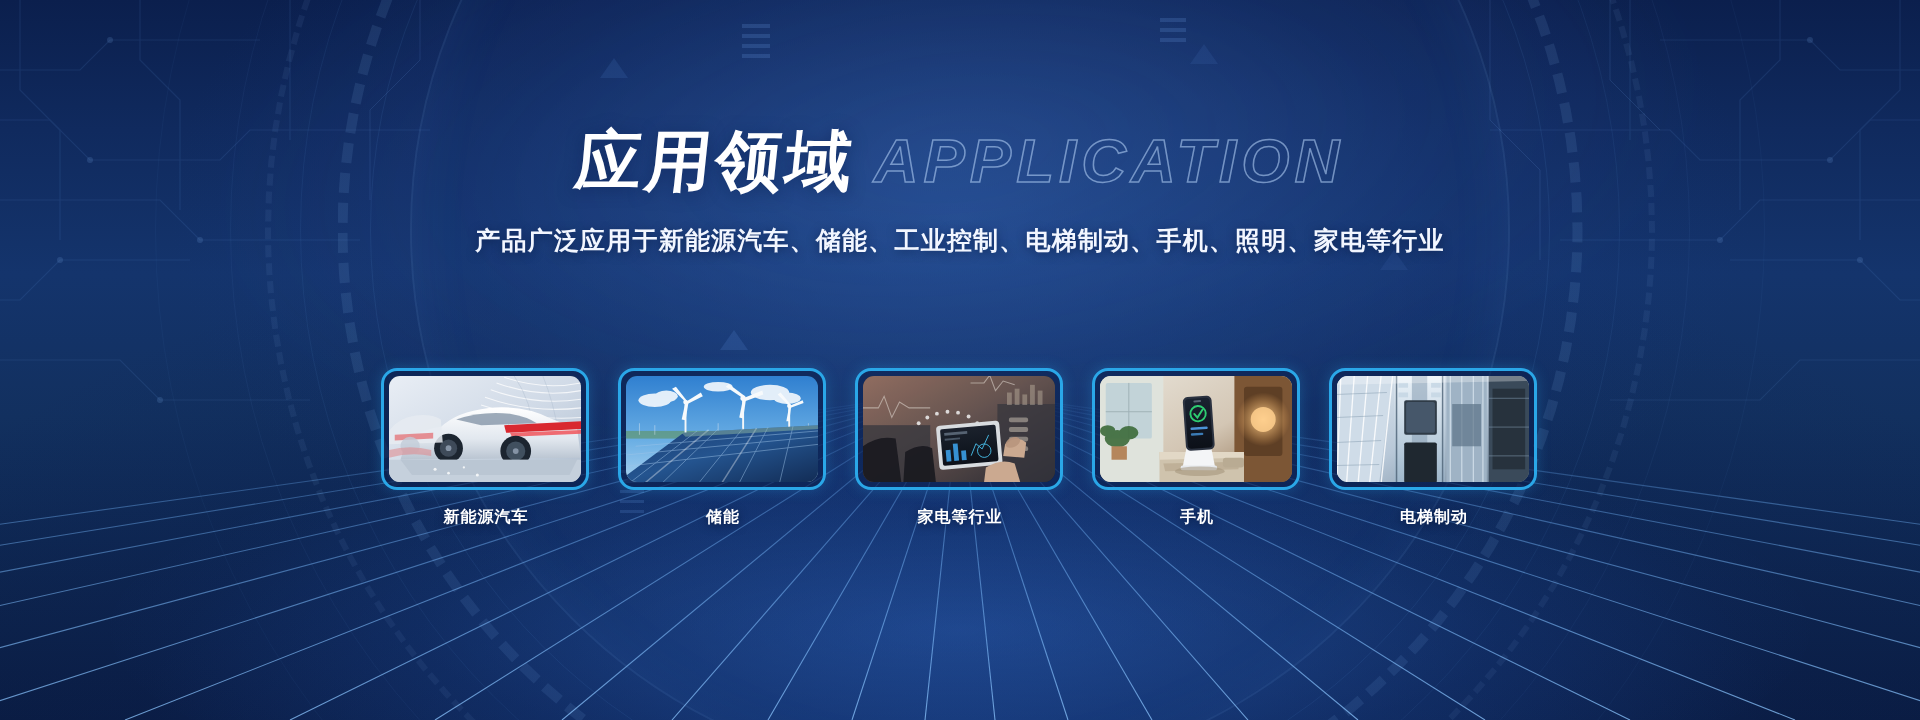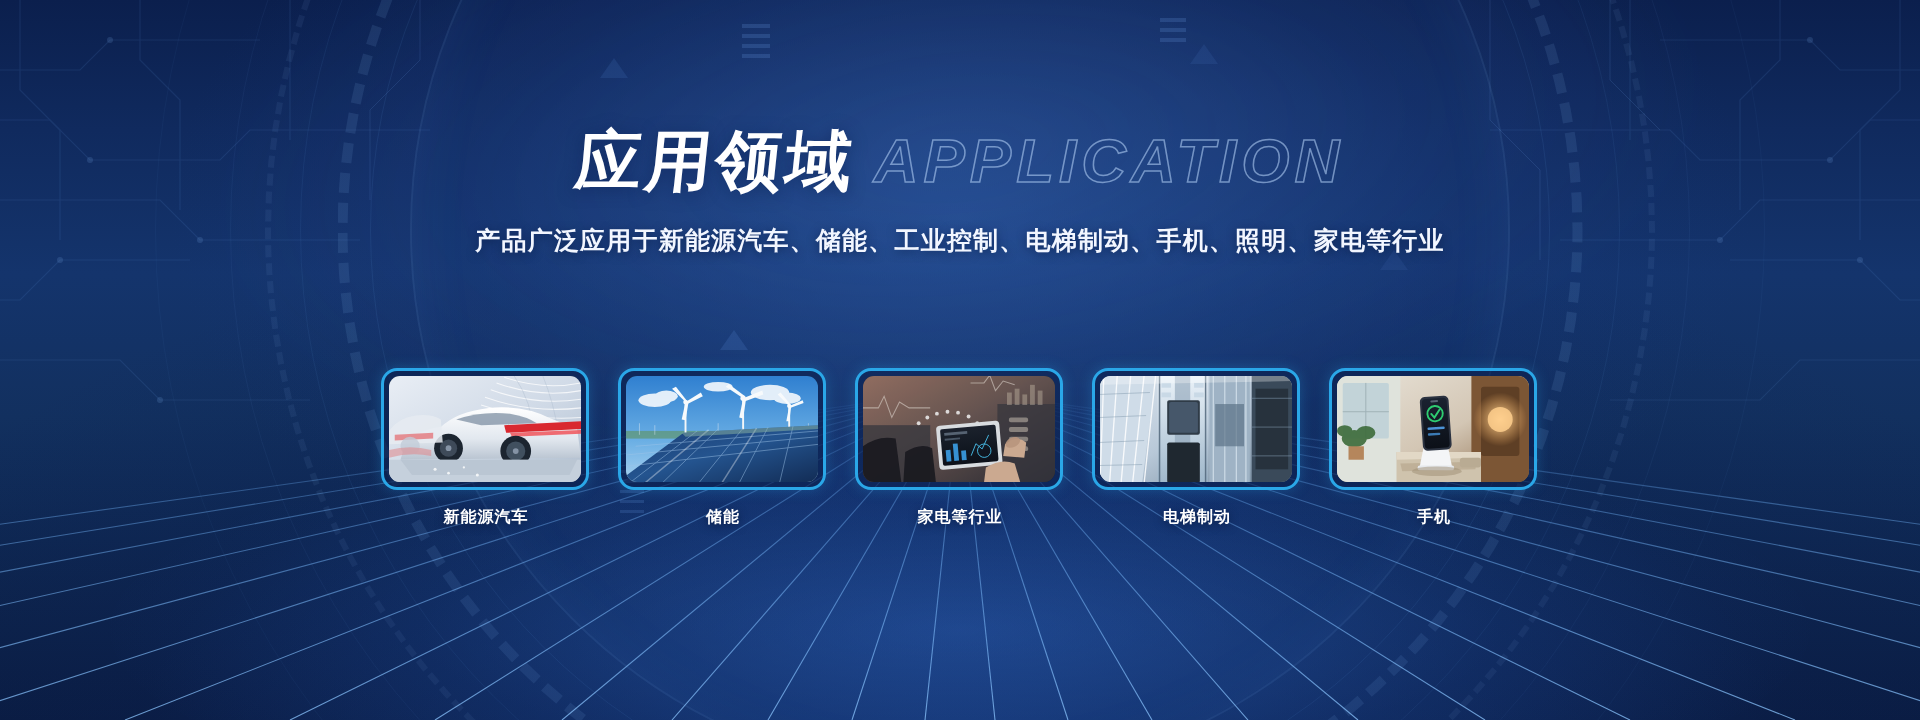--- a/index.html
+++ b/index.html
@@ -504,87 +504,20 @@
         </div>
       </div>
       <div class="card-label">家电等行业</div>
     </div>
 
     <div class="card">
       <div class="card-frame">
         <div class="card-img">
           <svg viewBox="0 0 200 112" preserveAspectRatio="xMidYMid slice">
             <defs>
-              <linearGradient id="elev" x1="0" y1="0" x2="1" y2="1">
-                <stop offset="0%" stop-color="#dfe8f0"></stop>
-                  <stop offset="50%" stop-color="#b8c8d8"></stop>
-                <stop offset="100%" stop-color="#6f8598"></stop>
-              </linearGradient>
-              <linearGradient id="glassg" x1="0" y1="0" x2="0" y2="1">
-                <stop offset="0%" stop-color="#eef5fb"></stop>
-                  <stop offset="100%" stop-color="#9fb8cc"></stop>
-              </linearGradient>
-            </defs>
-            <rect width="200" height="112" fill="url(#elev)"></rect>
-            <path d="M0 0 L58 0 L44 112 L0 112 Z" fill="#cfdce8"></path>
-            <g stroke="#ffffff" stroke-width="1.4" opacity="0.85" fill="none">
-              <path d="M4 0 L0 112"></path>
-                <path d="M18 0 L10 112"></path>
-                <path d="M32 0 L22 112"></path>
-              <path d="M46 0 L34 112"></path>
-                <path d="M58 0 L46 112"></path>
-            </g>
-            <g stroke="#7f96aa" stroke-width="0.8" opacity="0.6" fill="none">
-              <path d="M0 20 L52 18"></path>
-                <path d="M0 44 L48 42"></path>
-                <path d="M0 70 L46 68"></path>
-                <path d="M0 94 L44 93"></path>
-            </g>
-            <rect x="60" y="0" width="52" height="112" fill="url(#glassg)" opacity="0.9"></rect>
-            <g stroke="#52677b" stroke-width="1.6" fill="none" opacity="0.85">
-              <path d="M62 0 V112"></path>
-                <path d="M110 0 V112"></path>
-            </g>
-            <rect x="78" y="0" width="16" height="112" fill="#8ca2b6" opacity="0.6"></rect>
-            <rect x="70" y="26" width="34" height="36" rx="2" fill="#2f3b47"></rect>
-            <rect x="72" y="28" width="30" height="32" rx="2" fill="#46576a"></rect>
-            <rect x="70" y="70" width="34" height="42" rx="2" fill="#1f2830"></rect>
-            <g fill="#c6d6e4" opacity="0.85">
-              <rect x="64" y="8" width="10" height="5"></rect>
-                <rect x="64" y="18" width="10" height="5"></rect>
-              <rect x="98" y="8" width="10" height="5"></rect>
-                <rect x="98" y="18" width="10" height="5"></rect>
-            </g>
-            <rect x="114" y="0" width="42" height="112" fill="#9fb3c5"></rect>
-            <g stroke="#dde8f1" stroke-width="1.2" opacity="0.8" fill="none">
-              <path d="M118 0 V112"></path>
-                <path d="M130 0 V112"></path>
-                <path d="M142 0 V112"></path>
-                <path d="M152 0 V112"></path>
-            </g>
-            <rect x="120" y="30" width="30" height="44" fill="#5d7387" opacity="0.7"></rect>
-            <rect x="158" y="0" width="42" height="112" fill="#3a4a5a"></rect>
-            <rect x="162" y="14" width="34" height="84" fill="#27323d"></rect>
-            <g stroke="#7f97ab" stroke-width="1" opacity="0.6" fill="none">
-              <path d="M158 24 H200"></path>
-                <path d="M158 54 H200"></path>
-                <path d="M158 84 H200"></path>
-            </g>
-            <path d="M0 0 L200 0 L200 6 L0 10 Z" fill="#ffffff" opacity="0.3"></path>
-          </svg>
-        </div>
-      </div>
-      <div class="card-label">电梯制动</div>
-    </div>
-
-    <div class="card">
-      <div class="card-frame">
-        <div class="card-img">
-          <svg viewBox="0 0 200 112" preserveAspectRatio="xMidYMid slice">
-            <defs>
               <linearGradient id="room" x1="0" y1="0" x2="1" y2="1">
                 <stop offset="0%" stop-color="#e9e4da"></stop>
                   <stop offset="55%" stop-color="#d3c6b4"></stop>
                 <stop offset="100%" stop-color="#8a6a4a"></stop>
               </linearGradient>
               <linearGradient id="phonescr" x1="0" y1="0" x2="0" y2="1">
                 <stop offset="0%" stop-color="#1a2230"></stop>
                   <stop offset="100%" stop-color="#0c1018"></stop>
               </linearGradient>
               <radialGradient id="lampglow" cx="50%" cy="50%" r="50%">
@@ -629,14 +562,81 @@
               <rect x="99" y="26" width="8" height="2" rx="1" fill="#5a6474"></rect>
             </g>
             <ellipse cx="104" cy="100" rx="26" ry="5" fill="#9d8e74" opacity="0.5"></ellipse>
             <rect x="128" y="86" width="22" height="10" rx="3" fill="#b9ab93"></rect>
           </svg>
         </div>
       </div>
       <div class="card-label">手机</div>
     </div>
 
+    <div class="card">
+      <div class="card-frame">
+        <div class="card-img">
+          <svg viewBox="0 0 200 112" preserveAspectRatio="xMidYMid slice">
+            <defs>
+              <linearGradient id="elev" x1="0" y1="0" x2="1" y2="1">
+                <stop offset="0%" stop-color="#dfe8f0"></stop>
+                  <stop offset="50%" stop-color="#b8c8d8"></stop>
+                <stop offset="100%" stop-color="#6f8598"></stop>
+              </linearGradient>
+              <linearGradient id="glassg" x1="0" y1="0" x2="0" y2="1">
+                <stop offset="0%" stop-color="#eef5fb"></stop>
+                  <stop offset="100%" stop-color="#9fb8cc"></stop>
+              </linearGradient>
+            </defs>
+            <rect width="200" height="112" fill="url(#elev)"></rect>
+            <path d="M0 0 L58 0 L44 112 L0 112 Z" fill="#cfdce8"></path>
+            <g stroke="#ffffff" stroke-width="1.4" opacity="0.85" fill="none">
+              <path d="M4 0 L0 112"></path>
+                <path d="M18 0 L10 112"></path>
+                <path d="M32 0 L22 112"></path>
+              <path d="M46 0 L34 112"></path>
+                <path d="M58 0 L46 112"></path>
+            </g>
+            <g stroke="#7f96aa" stroke-width="0.8" opacity="0.6" fill="none">
+              <path d="M0 20 L52 18"></path>
+                <path d="M0 44 L48 42"></path>
+                <path d="M0 70 L46 68"></path>
+                <path d="M0 94 L44 93"></path>
+            </g>
+            <rect x="60" y="0" width="52" height="112" fill="url(#glassg)" opacity="0.9"></rect>
+            <g stroke="#52677b" stroke-width="1.6" fill="none" opacity="0.85">
+              <path d="M62 0 V112"></path>
+                <path d="M110 0 V112"></path>
+            </g>
+            <rect x="78" y="0" width="16" height="112" fill="#8ca2b6" opacity="0.6"></rect>
+            <rect x="70" y="26" width="34" height="36" rx="2" fill="#2f3b47"></rect>
+            <rect x="72" y="28" width="30" height="32" rx="2" fill="#46576a"></rect>
+            <rect x="70" y="70" width="34" height="42" rx="2" fill="#1f2830"></rect>
+            <g fill="#c6d6e4" opacity="0.85">
+              <rect x="64" y="8" width="10" height="5"></rect>
+                <rect x="64" y="18" width="10" height="5"></rect>
+              <rect x="98" y="8" width="10" height="5"></rect>
+                <rect x="98" y="18" width="10" height="5"></rect>
+            </g>
+            <rect x="114" y="0" width="42" height="112" fill="#9fb3c5"></rect>
+            <g stroke="#dde8f1" stroke-width="1.2" opacity="0.8" fill="none">
+              <path d="M118 0 V112"></path>
+                <path d="M130 0 V112"></path>
+                <path d="M142 0 V112"></path>
+                <path d="M152 0 V112"></path>
+            </g>
+            <rect x="120" y="30" width="30" height="44" fill="#5d7387" opacity="0.7"></rect>
+            <rect x="158" y="0" width="42" height="112" fill="#3a4a5a"></rect>
+            <rect x="162" y="14" width="34" height="84" fill="#27323d"></rect>
+            <g stroke="#7f97ab" stroke-width="1" opacity="0.6" fill="none">
+              <path d="M158 24 H200"></path>
+                <path d="M158 54 H200"></path>
+                <path d="M158 84 H200"></path>
+            </g>
+            <path d="M0 0 L200 0 L200 6 L0 10 Z" fill="#ffffff" opacity="0.3"></path>
+          </svg>
+        </div>
+      </div>
+      <div class="card-label">电梯制动</div>
+    </div>
+
   </div>
 </div>
 
 </body></html>

